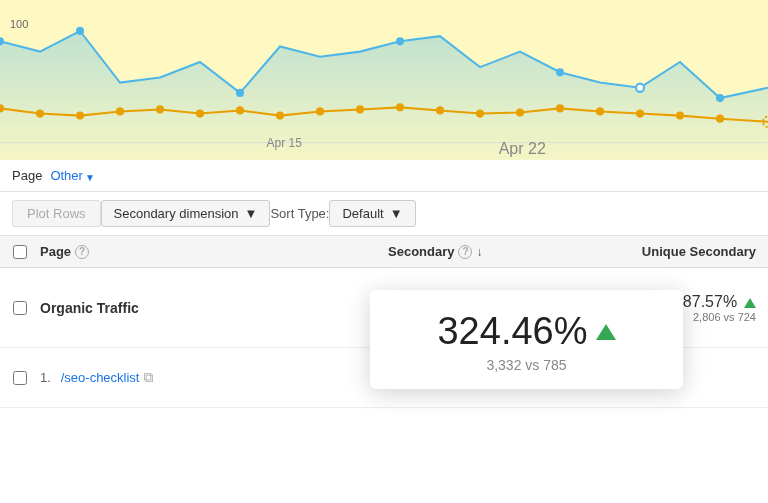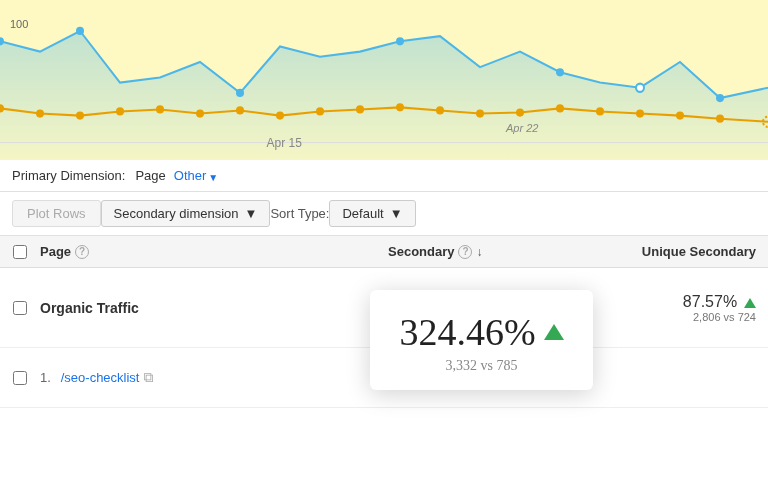--- a/index.html
+++ b/index.html
@@ -38,26 +38,25 @@
       position: absolute;
       bottom: 10px;
       left: 37%;
       font-size: 12px;
       color: #888;
       transform: translateX(-50%);
     }
 
     .chart-label-apr22 {
       position: absolute;
-      bottom: 26px;
+      bottom: 2px;
       left: 68%;
-      font-size: 11px;
+      font-size: 16px;
       color: #888;
       transform: translateX(-50%);
-      font-style: italic;
     }
 
     
     .controls-row {
       padding: 8px 12px;
       display: flex;
       align-items: center;
       gap: 6px;
       border-bottom: 1px solid #e0e0e0;
       background: #fff;
@@ -253,28 +252,27 @@
       color: #333;
       text-align: right;
       padding-right: 12px;
     }
 
     
     .tooltip-box {
       position: absolute;
       left: 370px;
       top: 290px;
-      width: 223px;
+      width: 313px;
       background: #fff;
       border-radius: 6px;
       box-shadow: 0 4px 24px rgba(0,0,0,0.18);
       padding: 20px 24px 16px 24px;
       z-index: 100;
       text-align: center;
-      font-family: Liberation Serif, serif;
     }
 
     .tooltip-main-value {
       font-size: 38px;
       font-weight: 300;
       color: #222;
       display: flex;
       align-items: center;
       justify-content: center;
       gap: 8px;
@@ -390,21 +388,20 @@
     <circle cx="720" cy="115" r="4" fill="#e8a000"></circle>
     <circle cx="768" cy="118" r="5" fill="none" stroke="#e8a000" stroke-width="2" stroke-dasharray="2,2"></circle>
 
     <line x1="0" y1="138" x2="768" y2="138" stroke="#ddd" stroke-width="1"></line>
   </svg>
   <span class="chart-label-apr15">Apr 15</span>
   <span class="chart-label-apr22">Apr 22</span>
 </div>
 
 <div class="controls-row">
-  <span class="primary-dimension-label">Primary Dimension:</span>
   <span class="page-label">Page</span>
   <button class="other-btn">
     <span>Other</span>
     <span class="chevron">▼</span>
   </button>
 </div>
 
 <div class="toolbar-row">
   <button class="btn-plot-rows">Plot Rows</button>
   <button class="btn-secondary-dim">

